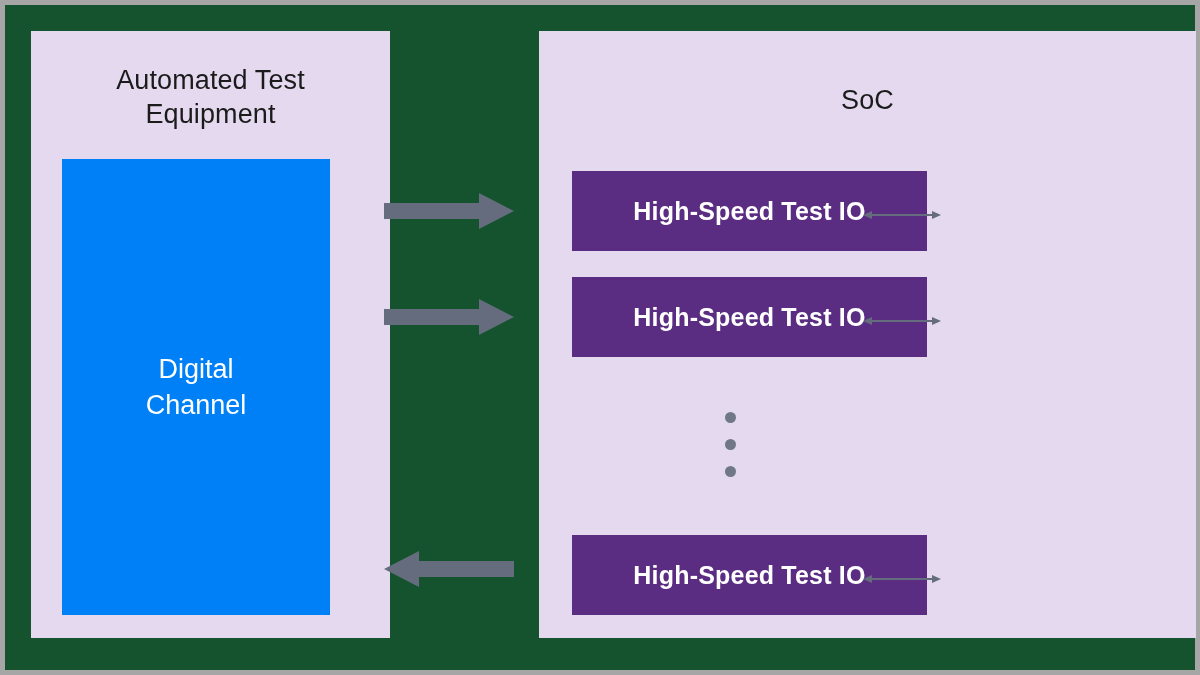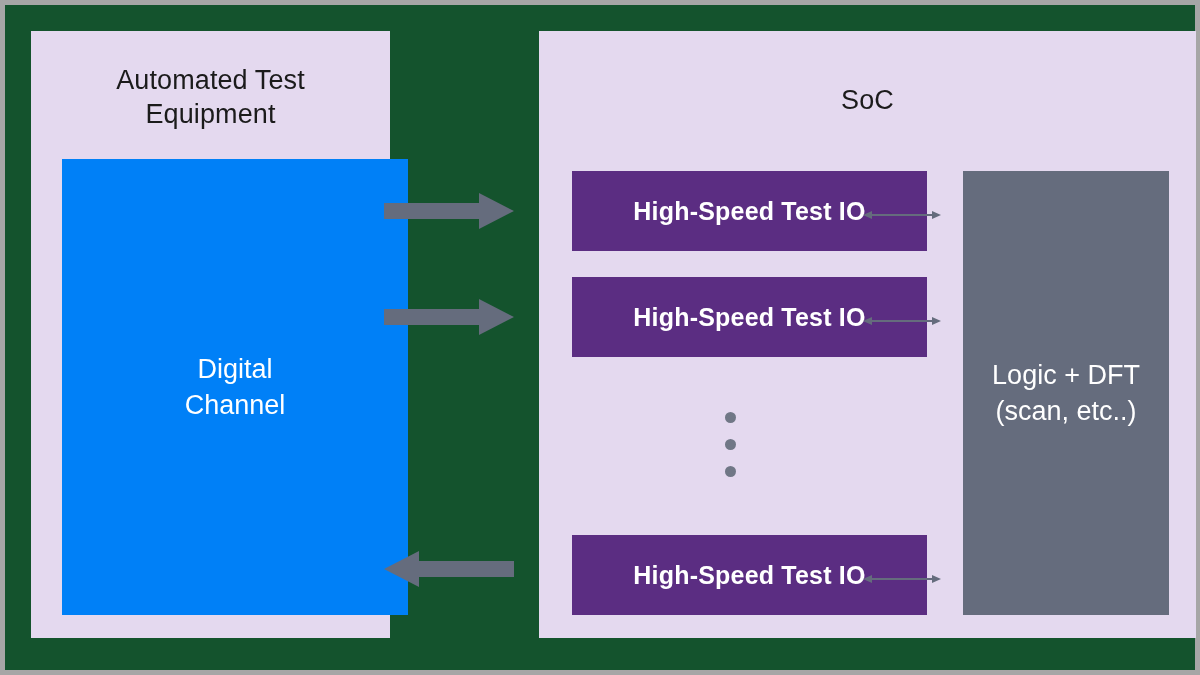--- a/index.html
+++ b/index.html
@@ -75,21 +75,21 @@
     align-items: center;
     justify-content: center;
     color: #ffffff;
     text-align: center;
     box-sizing: border-box;
   }
 
   .block-digital-channel {
     left: 31px;
     top: 128px;
-    width: 346px;
+    width: 268px;
     height: 456px;
     background: #0080f7;
     font-size: 27px;
     line-height: 36px;
     white-space: pre-line;
   }
 
   .block-io {
     left: 33px;
     width: 355px;
@@ -177,22 +177,20 @@
       <div class="block block-io io-2">High-Speed Test IO</div>
 
       <div class="block block-io io-3">High-Speed Test IO</div>
 
       <div class="dots">
         <span class="dot dot-1"></span>
         <span class="dot dot-2"></span>
         <span class="dot dot-3"></span>
       </div>
 
-      <div class="block block-logic">Logic + DFT
-(scan, etc..)</div>
     </div>
 
     <div class="arrow-thick arrow-ate-io1">
       <svg width="130" height="40" viewBox="0 0 130 40" xmlns="http://www.w3.org/2000/svg">
         <polygon points="0,12 95,12 95,2 130,20 95,38 95,28 0,28" fill="#656c7d"></polygon>
       </svg>
     </div>
 
     <div class="arrow-thick arrow-ate-io2">
       <svg width="130" height="40" viewBox="0 0 130 40" xmlns="http://www.w3.org/2000/svg">

